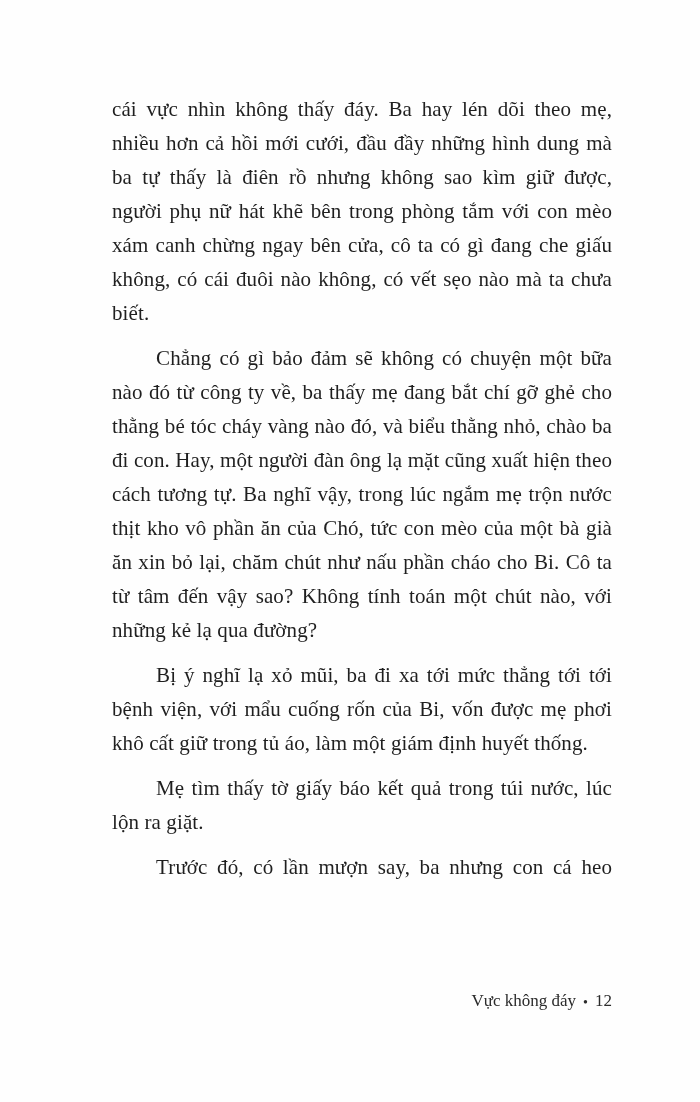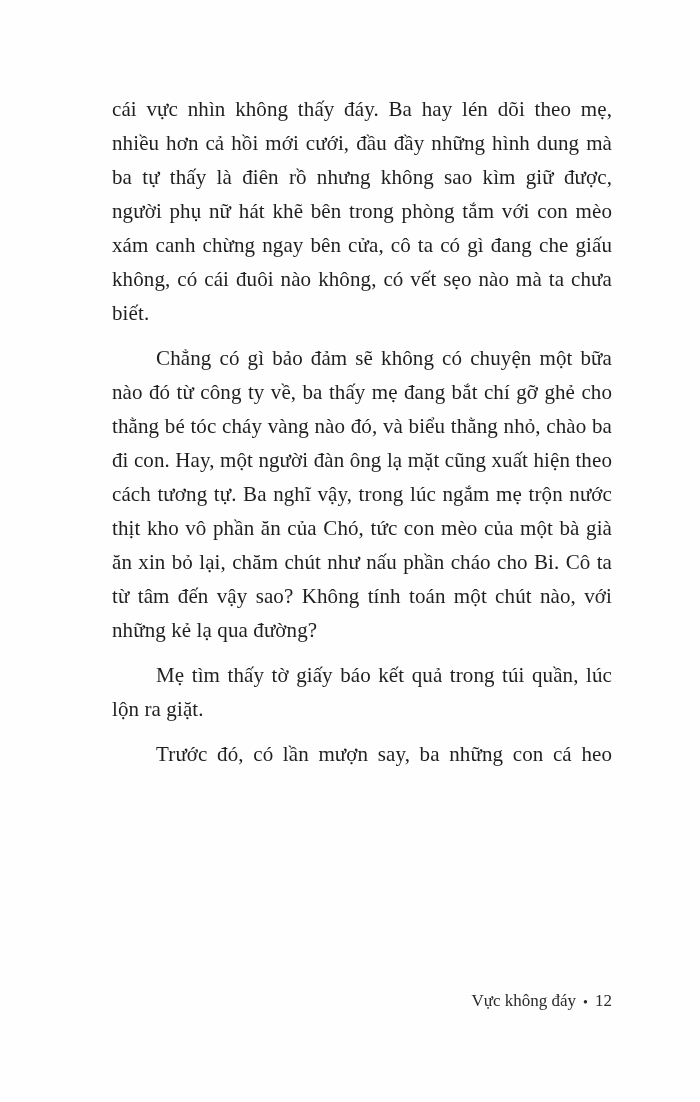--- a/index.html
+++ b/index.html
@@ -58,22 +58,23 @@
   }
 </style>
 </head>
 <body>
 
 <div class="page">
 
   <div class="text-block">
     <p class="para no-indent">cái vực nhìn không thấy đáy. Ba hay lén dõi theo mẹ, nhiều hơn cả hồi mới cưới, đầu đầy những hình dung mà ba tự thấy là điên rồ nhưng không sao kìm giữ được, người phụ nữ hát khẽ bên trong phòng tắm với con mèo xám canh chừng ngay bên cửa, cô ta có gì đang che giấu không, có cái đuôi nào không, có vết sẹo nào mà ta chưa biết.</p>
     <p class="para">Chẳng có gì bảo đảm sẽ không có chuyện một bữa nào đó từ công ty về, ba thấy mẹ đang bắt chí gỡ ghẻ cho thằng bé tóc cháy vàng nào đó, và biểu thằng nhỏ, chào ba đi con. Hay, một người đàn ông lạ mặt cũng xuất hiện theo cách tương tự. Ba nghĩ vậy, trong lúc ngắm mẹ trộn nước thịt kho vô phần ăn của Chó, tức con mèo của một bà già ăn xin bỏ lại, chăm chút như nấu phần cháo cho Bi. Cô ta từ tâm đến vậy sao? Không tính toán một chút nào, với những kẻ lạ qua đường?</p>
-    <p class="para">Mẹ tìm thấy tờ giấy báo kết quả trong túi quần, lúc lộn ra giặt.</p>
-    <p class="para continues">Trước đó, có lần mượn say, ba những con cá heo</p>
+    <p class="para">Bị ý nghĩ lạ xỏ mũi, ba đi xa tới mức thẳng tới tới bệnh viện, với mẩu cuống rốn của Bi, vốn được mẹ phơi khô cất giữ trong tủ áo, làm một giám định huyết thống.</p>
+    <p class="para">Mẹ tìm thấy tờ giấy báo kết quả trong túi nước, lúc lộn ra giặt.</p>
+    <p class="para continues">Trước đó, có lần mượn say, ba nhưng con cá heo</p>
   </div>
 
   <div class="footer">
     <span class="title">Vực không đáy</span>
     <span class="sep">•</span>
     <span class="num">12</span>
   </div>
 
 </div>
 

